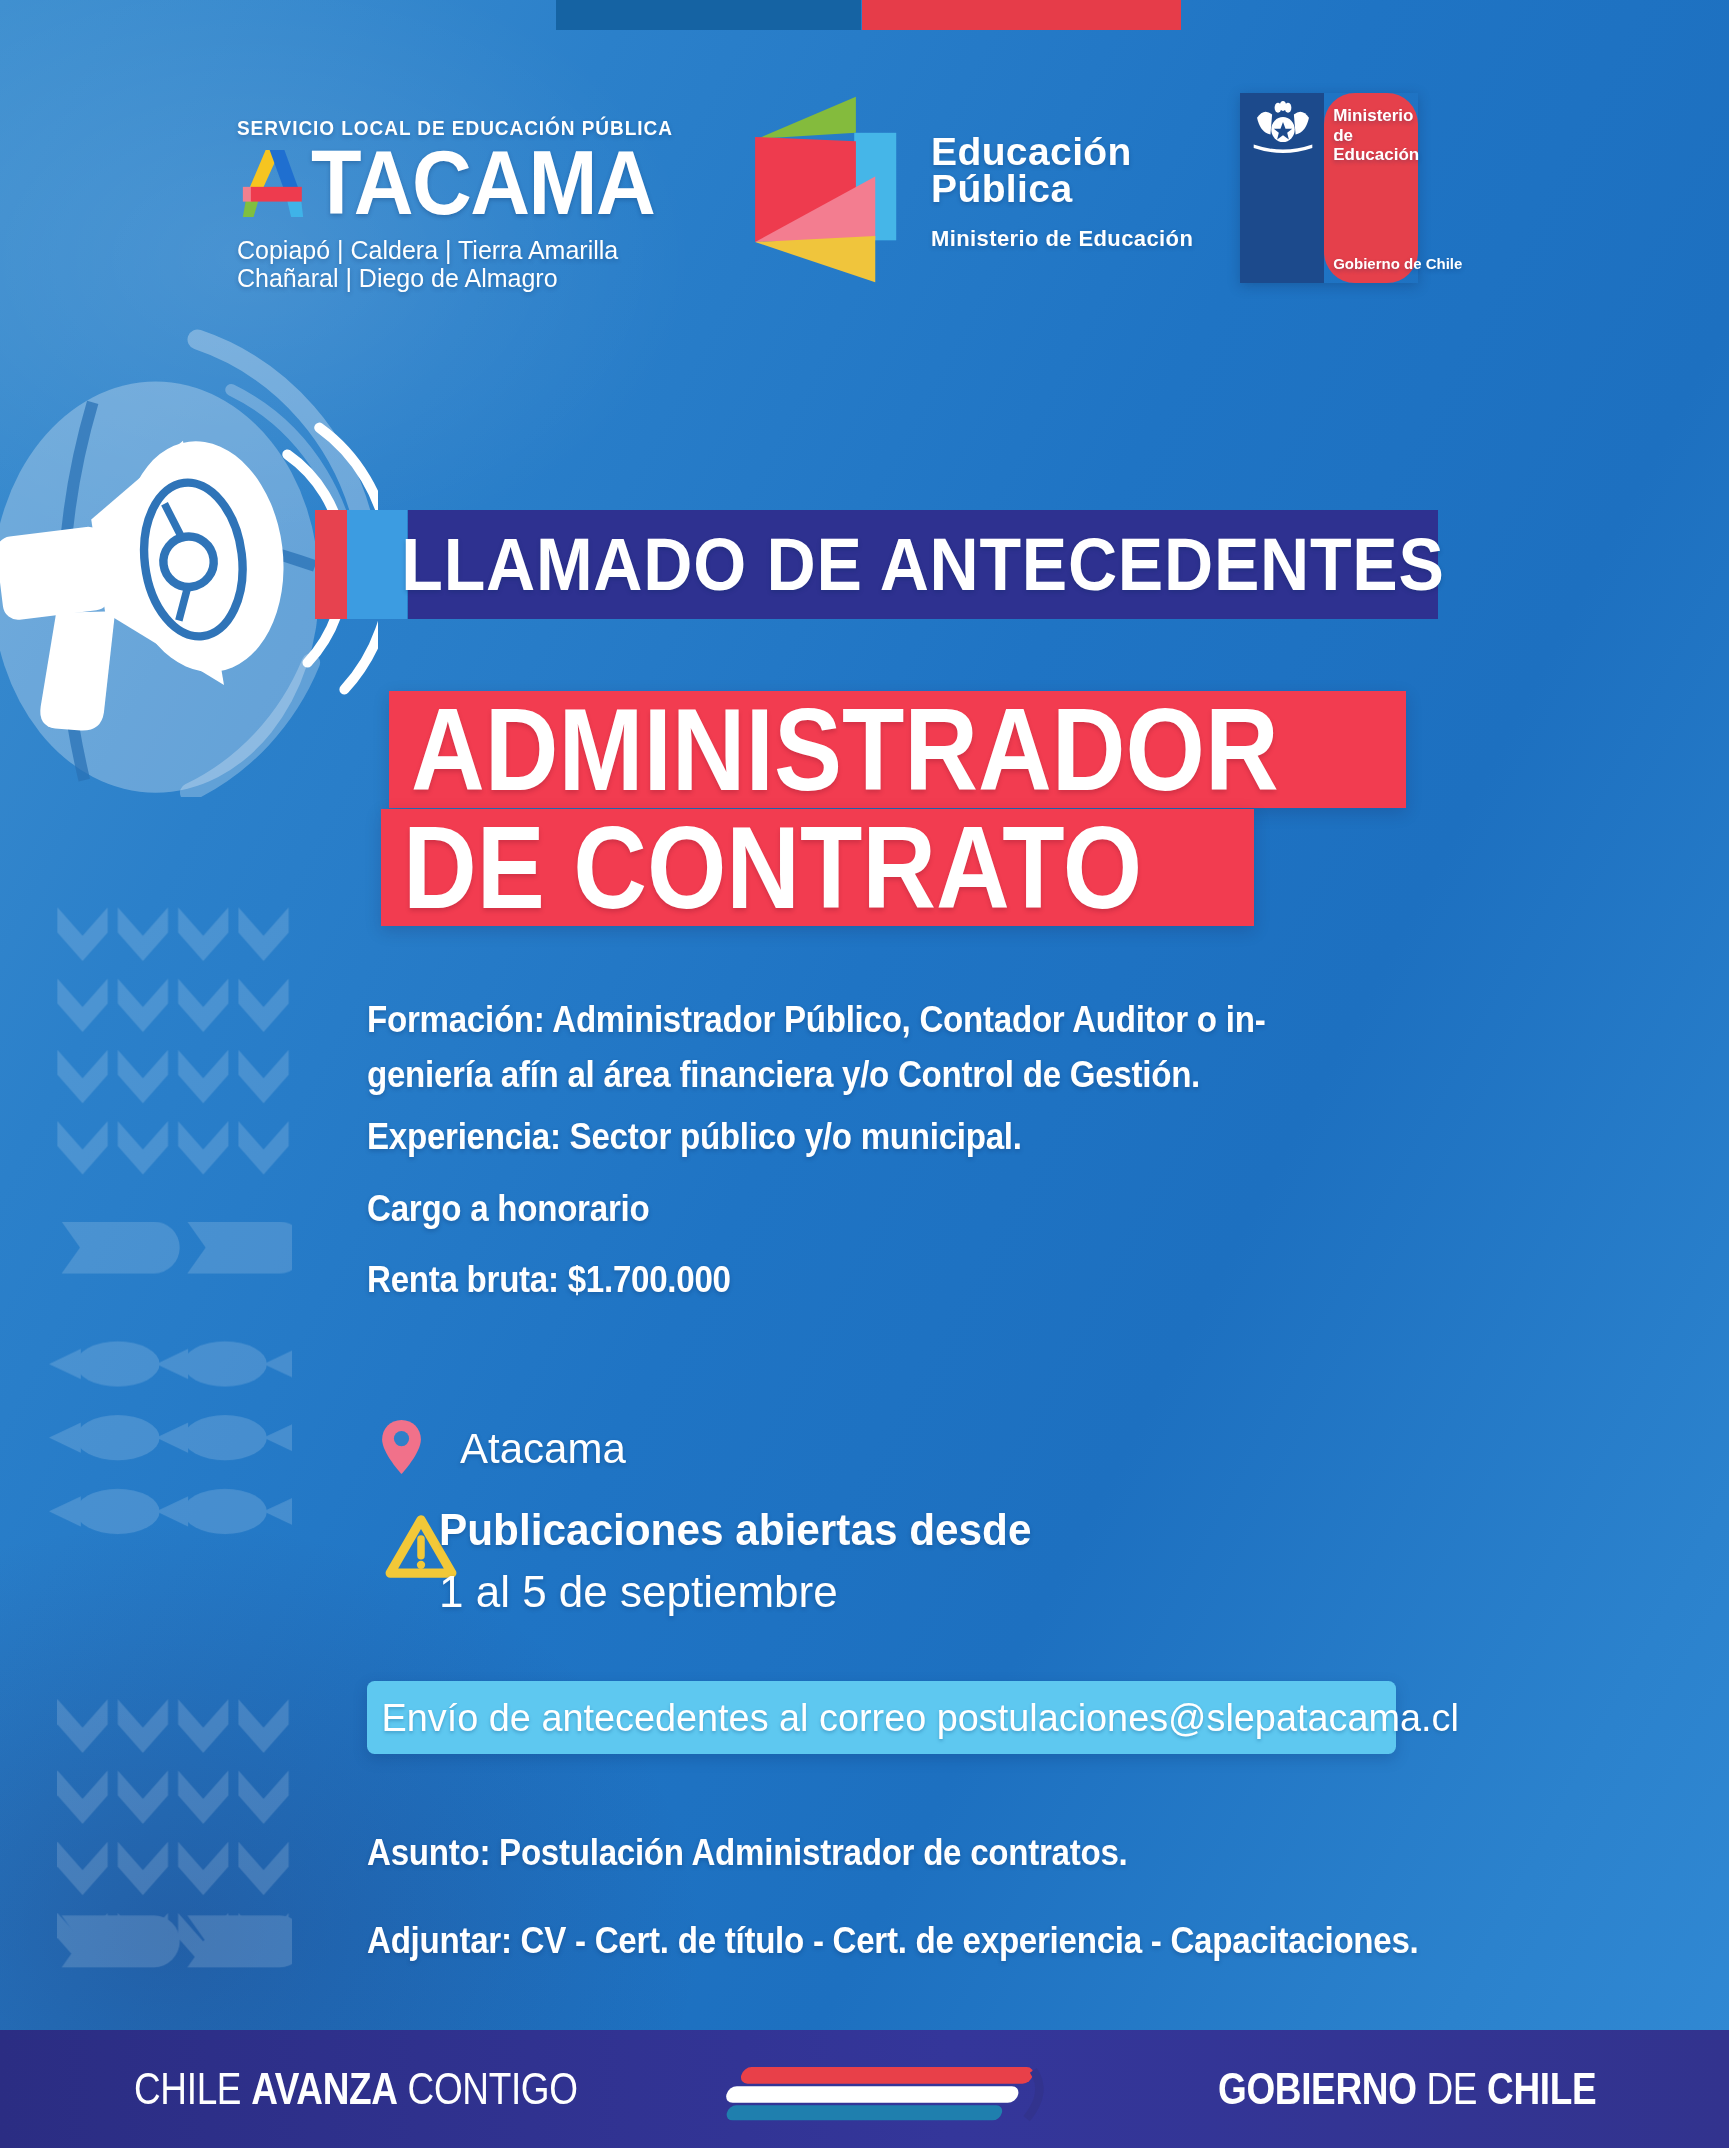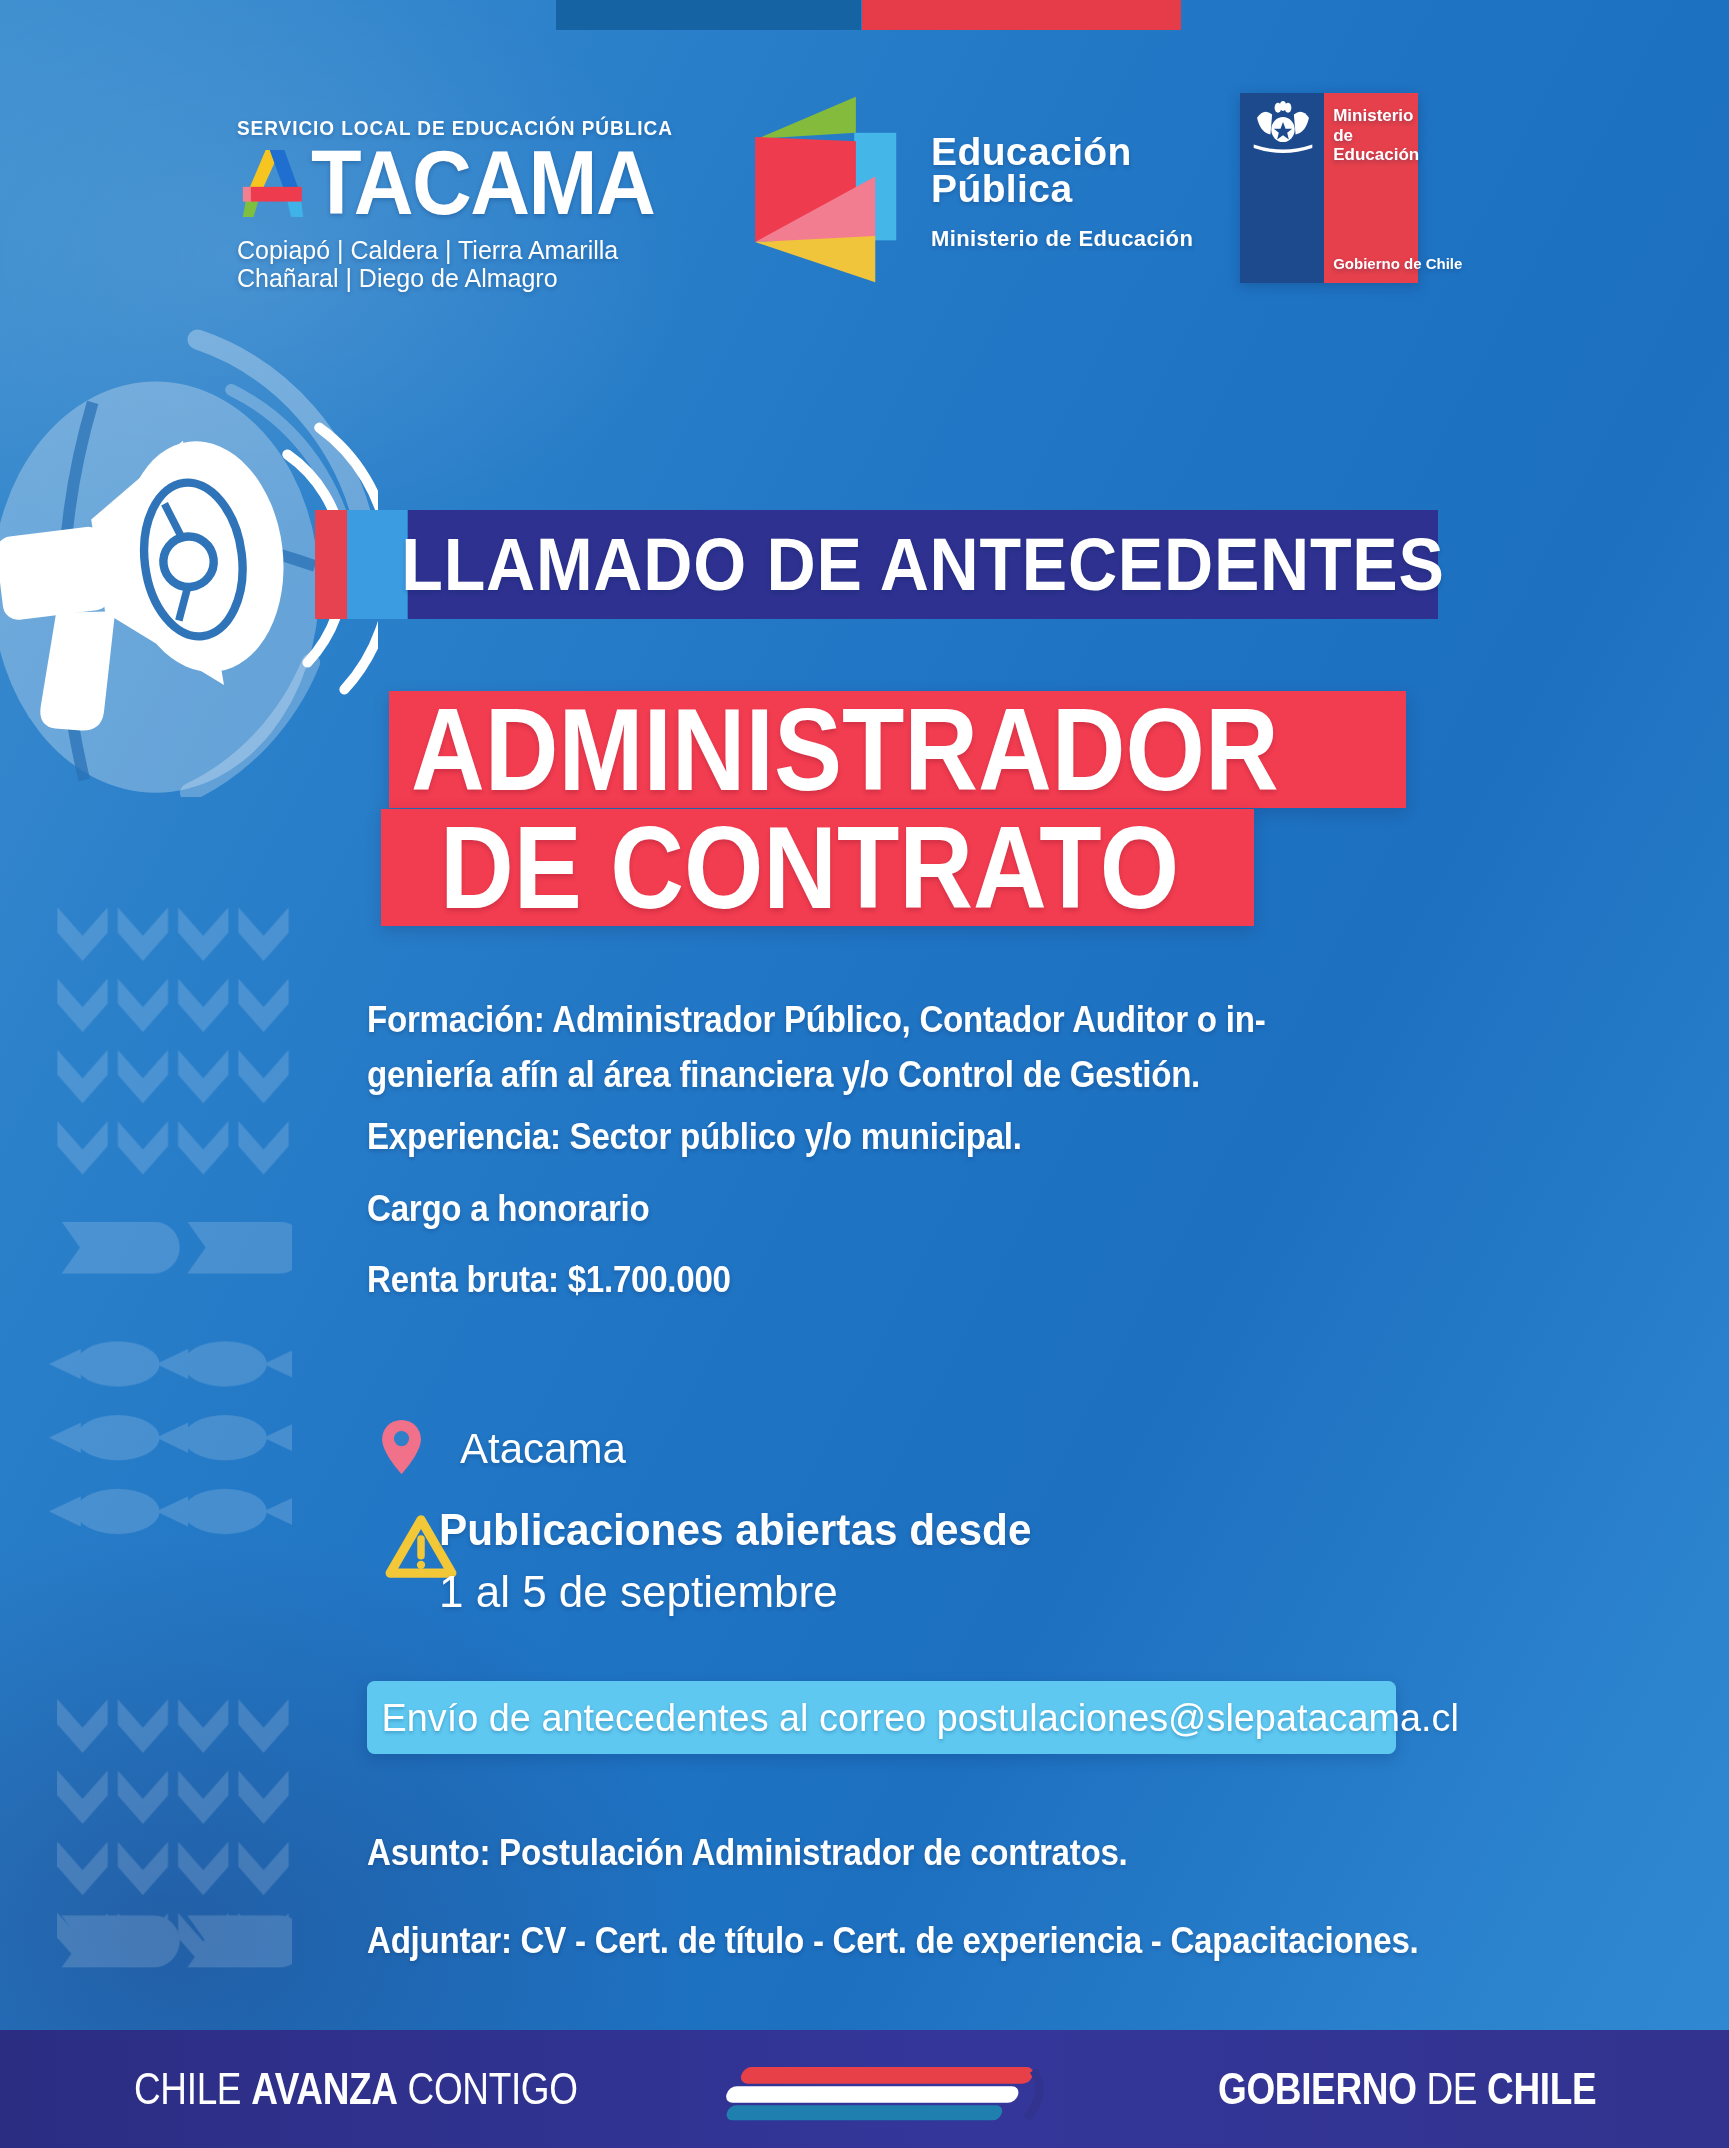--- a/index.html
+++ b/index.html
@@ -33,37 +33,37 @@
   
   .edu{ left:755px; top:95px; }
   .edu-text{ left:931px; top:133px; }
   .edu-title{ font-size:39px; font-weight:bold; line-height:37px; letter-spacing:0.4px; }
   .edu-sub{ font-size:22px; font-weight:bold; margin-top:18.5px; letter-spacing:0.4px; }
 
   
   .mineduc{ left:1240px; top:93px; width:178px; height:190px; display:flex;
      box-shadow:0 3.4px 11.7px rgba(10,30,70,0.25); }
   .mineduc-blue{ width:84px; background:#1c4a8c; position:relative; }
-  .mineduc-red{ flex:1; background:#e5404b; position:relative; }
+  .mineduc-red{ flex:1; background:#e5404b; position:relative;border-radius:31px; }
   .mineduc-ministry{ position:absolute; left:9.2px; top:13.4px; font-size:17px; font-weight:bold; line-height:19.3px; }
   .mineduc-gob{ position:absolute; left:9.2px; bottom:11px; font-size:15px; font-weight:bold; white-space:nowrap; }
 
   
   .banner-red-bar { left:315px; top:510px; width:32px; height:109px; background:#e7424f; }
   .banner-blue-bar{ left:347px; top:510px; width:60px; height:109px; background:#3c9ce1; }
   .banner-navy{ left:408px; top:510px; width:1030px; height:109px; background:#2e3190;
      display:flex; align-items:center; justify-content:center; }
   .banner-navy span{ font-size:74px; font-weight:bold; white-space:nowrap;
      transform:scaleX(0.92); letter-spacing:0.8px; }
 
   
   .title-block{ background:#f23c50; display:flex; align-items:center;
      box-shadow:0 5px 15px rgba(30,20,60,0.18); }
   .title-1{ left:381px; top:691px; width:1017px; height:117px;margin-left:8px; }
-  .title-2{ left:381px; top:809px; width:873px; height:117px;padding-left:37px; }
+  .title-2{ left:381px; top:809px; width:873px; height:117px; }
   .title-block span{ font-size:116px; font-weight:bold; letter-spacing:0px; white-space:nowrap;
      transform:scaleX(0.88); transform-origin:left; padding-left:25px;
      text-shadow:0 2.5px 5px rgba(120,20,40,0.25); }
 
   
   .body-text{ font-size:36px; font-weight:bold; letter-spacing:-0.3px; line-height:55px;
      transform:scaleX(0.92); transform-origin:left; white-space:nowrap; }
 
   .p-formacion  { left:367px; top:992px; }
   .p-experiencia{ left:367px; top:1109px; }

